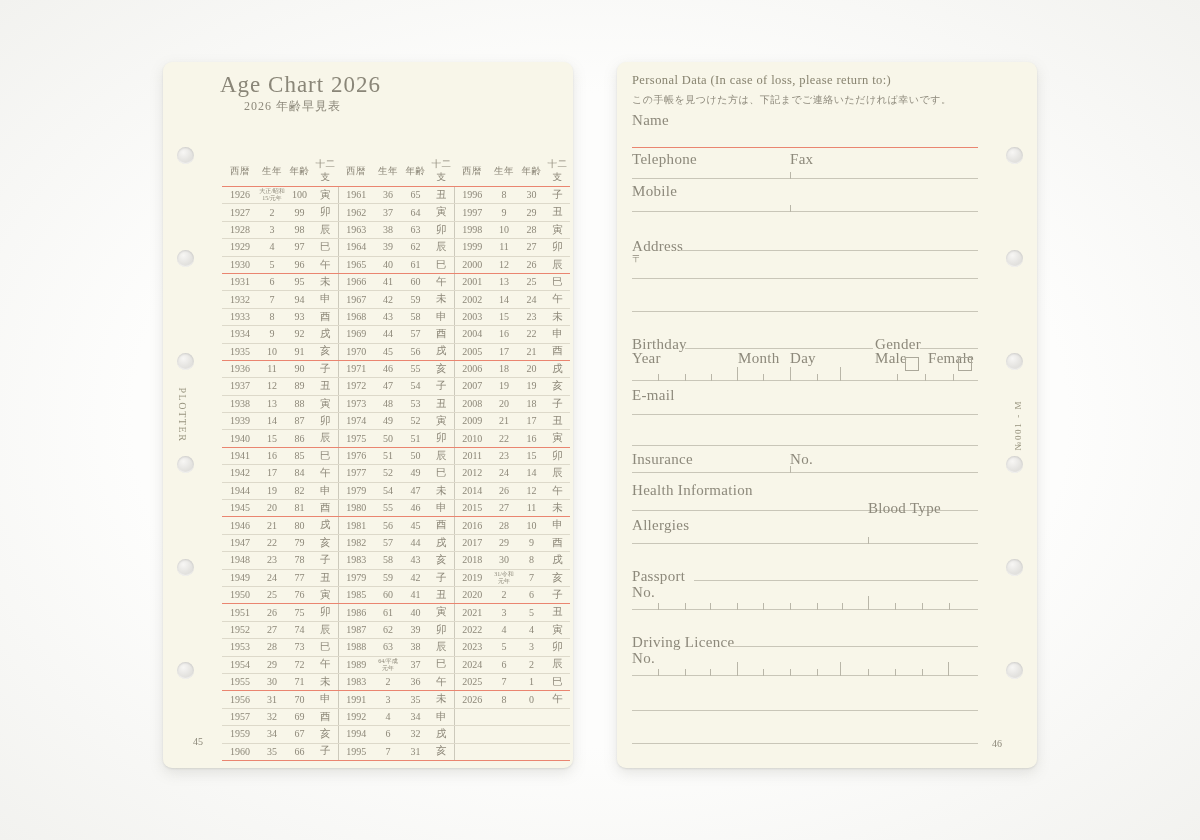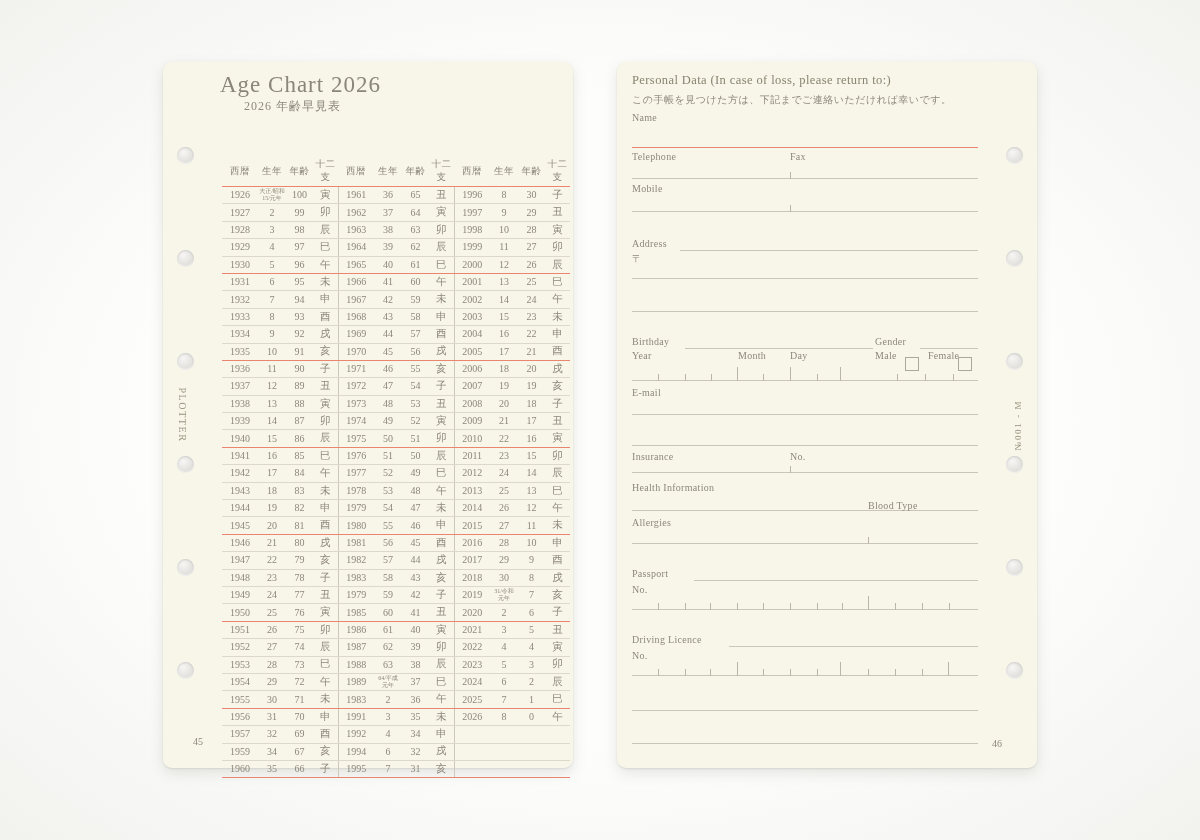--- a/index.html
+++ b/index.html
@@ -37,21 +37,21 @@
   #age-table th{font-size:9.5px;font-weight:normal;height:15px;padding:0 0 2px;
     letter-spacing:.5px;border-bottom:1px solid #ea8570;color:#8d8879;}
   #age-table td{font-size:10px;text-align:center;height:16.4px;line-height:1;padding:0;
     border-bottom:1px solid #ddd9ca;}
   #age-table tr.red td{border-bottom-color:#ea8570;}
   #age-table td.gsep{border-left:1px solid #ccc9bb;}
   #age-table td.stk{font-size:6px;line-height:1.2;white-space:pre-line;}
   #age-table td.c3{font-size:10.5px;}
 
   
-  .lbl{position:absolute;font-size:10px;letter-spacing:.3px;color:#8d897b;white-space:nowrap;}
+  .lbl{position:absolute;font-size:15px;letter-spacing:.3px;color:#8d897b;white-space:nowrap;}
   .pr-title{position:absolute;left:15px;top:11px;margin:0;font-size:12.5px;font-weight:normal;
     letter-spacing:.4px;color:#87836f;}
   .pr-jp{position:absolute;left:15px;top:31px;font-size:10px;letter-spacing:.5px;color:#8d897b;}
   .rule{position:absolute;height:0;border-top:1px solid #c9c6b8;}
   .rule.red{border-top-color:#ea8570;}
   .tick{position:absolute;bottom:0;width:1px;height:7px;background:#b9b6a8;}
   .tick.tall{height:14px;}
   .checkbox{position:absolute;width:12px;height:12px;border:1px solid #aba89a;background:transparent;}
 </style>
 </head>
@@ -333,34 +333,20 @@
           <td class="c2">84</td>
           <td class="c3">午</td>
           <td class="c0 gsep">1977</td>
           <td class="c1">52</td>
           <td class="c2">49</td>
           <td class="c3">巳</td>
           <td class="c0 gsep">2012</td>
           <td class="c1">24</td>
           <td class="c2">14</td>
           <td class="c3">辰</td>
-        </tr>
-        <tr>
-          <td class="c0">1943</td>
-          <td class="c1">18</td>
-          <td class="c2">83</td>
-          <td class="c3">未</td>
-          <td class="c0 gsep">1978</td>
-          <td class="c1">53</td>
-          <td class="c2">48</td>
-          <td class="c3">午</td>
-          <td class="c0 gsep">2013</td>
-          <td class="c1">25</td>
-          <td class="c2">13</td>
-          <td class="c3">巳</td>
         </tr>
         <tr>
           <td class="c0">1944</td>
           <td class="c1">19</td>
           <td class="c2">82</td>
           <td class="c3">申</td>
           <td class="c0 gsep">1979</td>
           <td class="c1">54</td>
           <td class="c2">47</td>
           <td class="c3">未</td>

